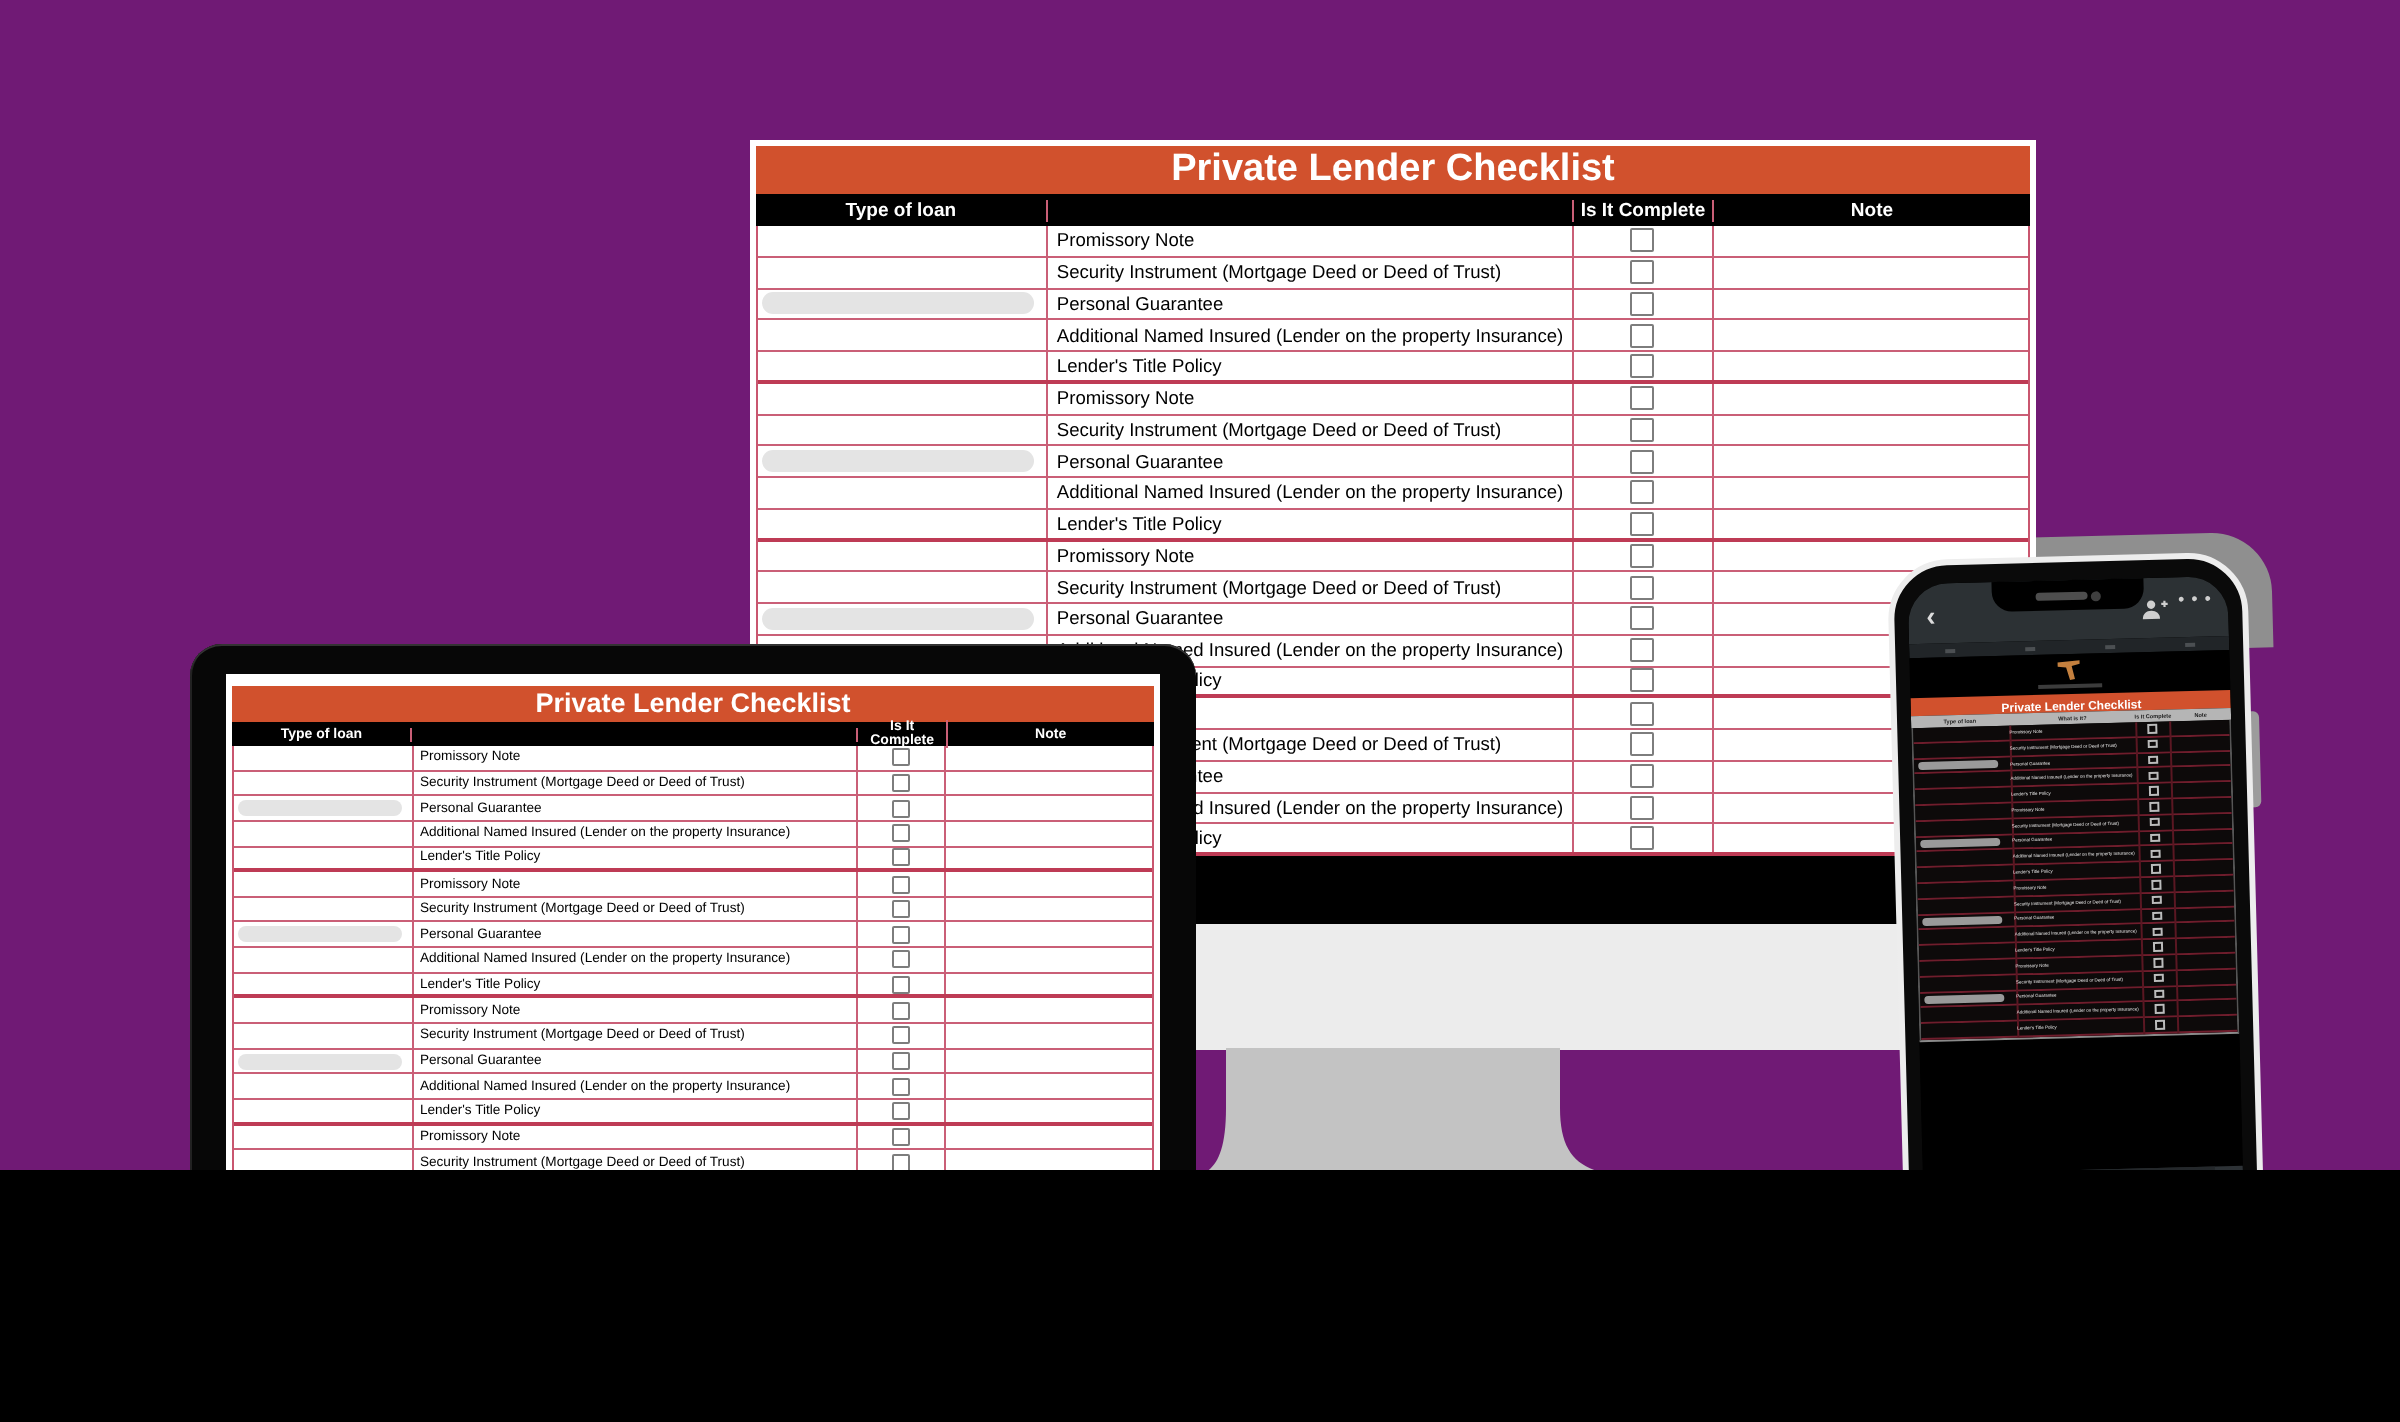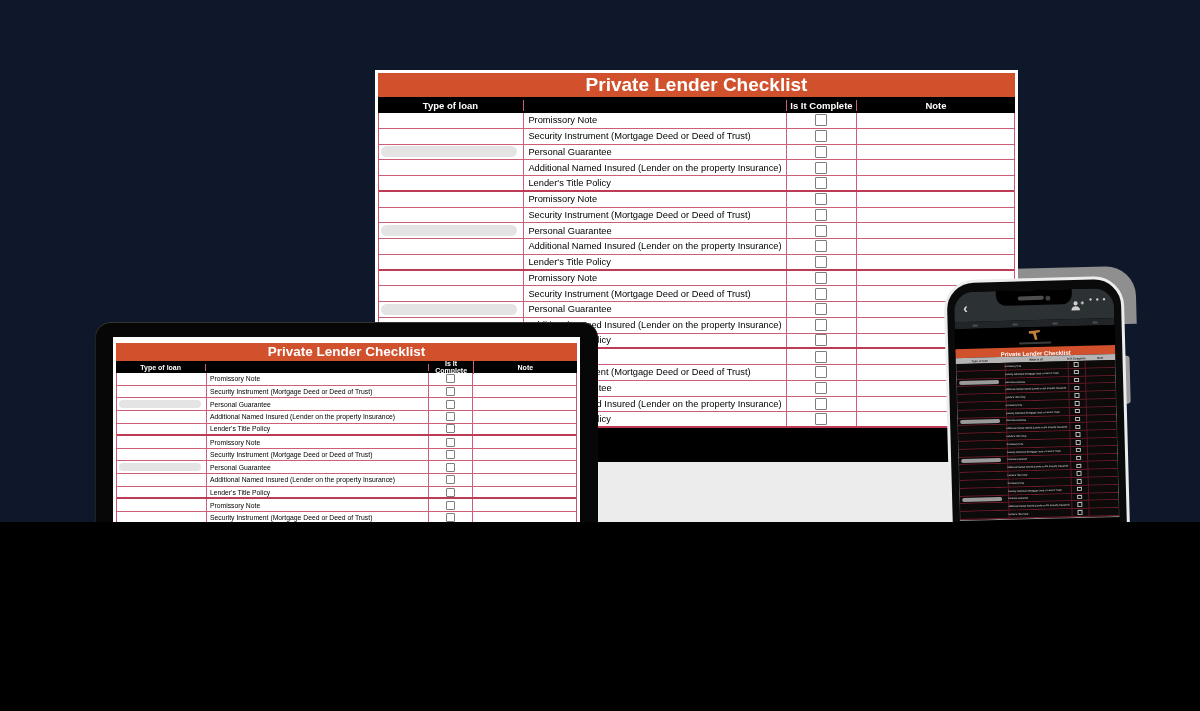--- a/index.html
+++ b/index.html
@@ -1,16 +1,16 @@
 <!DOCTYPE html>
 <html><head>
 <meta charset="utf-8">
 <style>
   html,body{margin:0;padding:0;background:#000;}
-  #stage{position:relative;width:1200px;height:522px;background:#0f172a;overflow:hidden;
+  #stage{position:relative;width:1200px;height:585px;background:#701a75;overflow:hidden;
          font-family:"Liberation Sans", sans-serif;}
 
   
   .ck-table{position:absolute;background:#fff;box-sizing:border-box;}
   .ck-title{background:#D1512D;color:#fff;font-weight:bold;text-align:center;}
   .ck-head{display:flex;background:#000;color:#fff;font-weight:bold;align-items:center;}
   .ck-head .hc{text-align:center;box-sizing:border-box;}
   .ck-rows{border-left:1px solid #C9566F;border-right:1px solid #C9566F;border-bottom:2px solid #111;}
   .crow{display:flex;box-sizing:border-box;border-bottom:1px solid #CA5F77;background:#fff;}
   .crow.gend{border-bottom:2px solid #BE3B55;}

